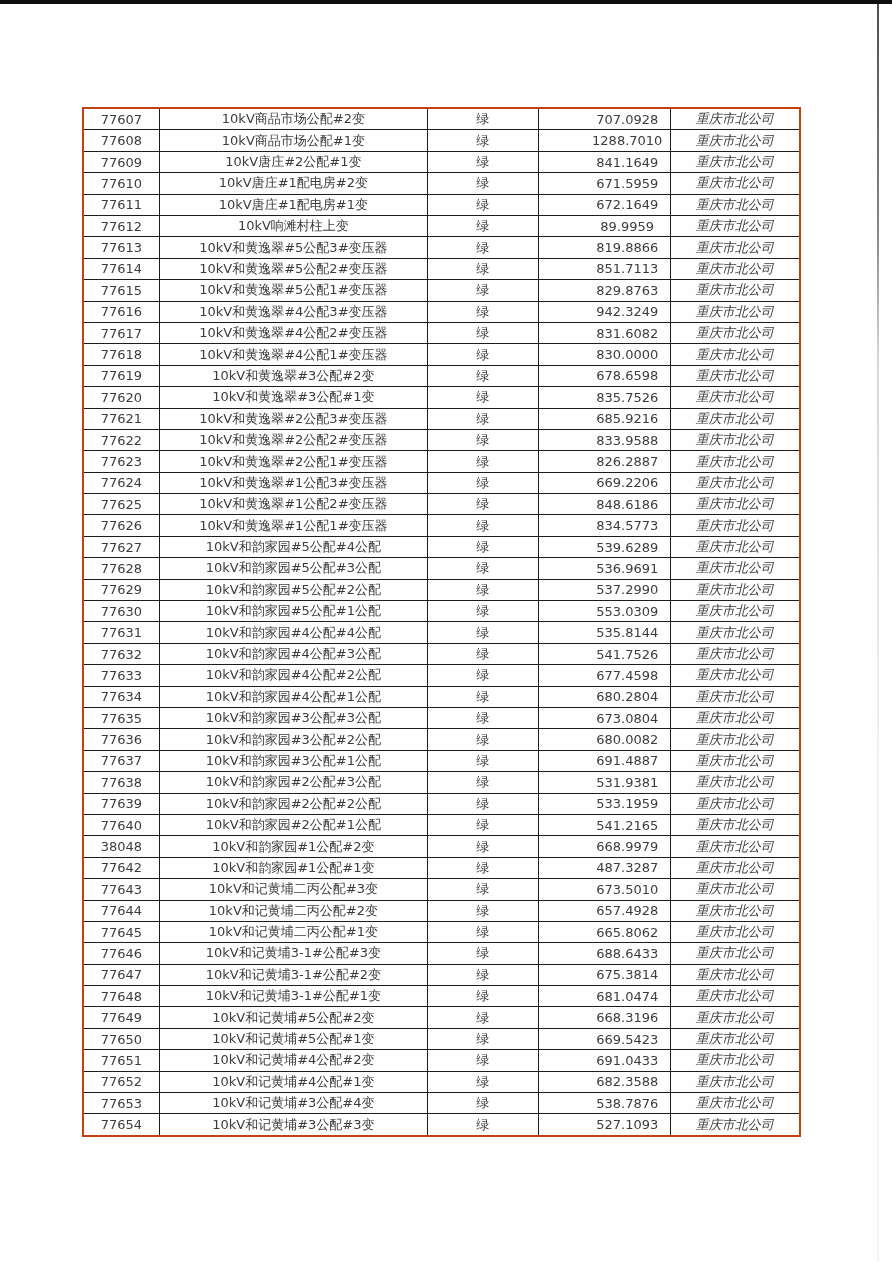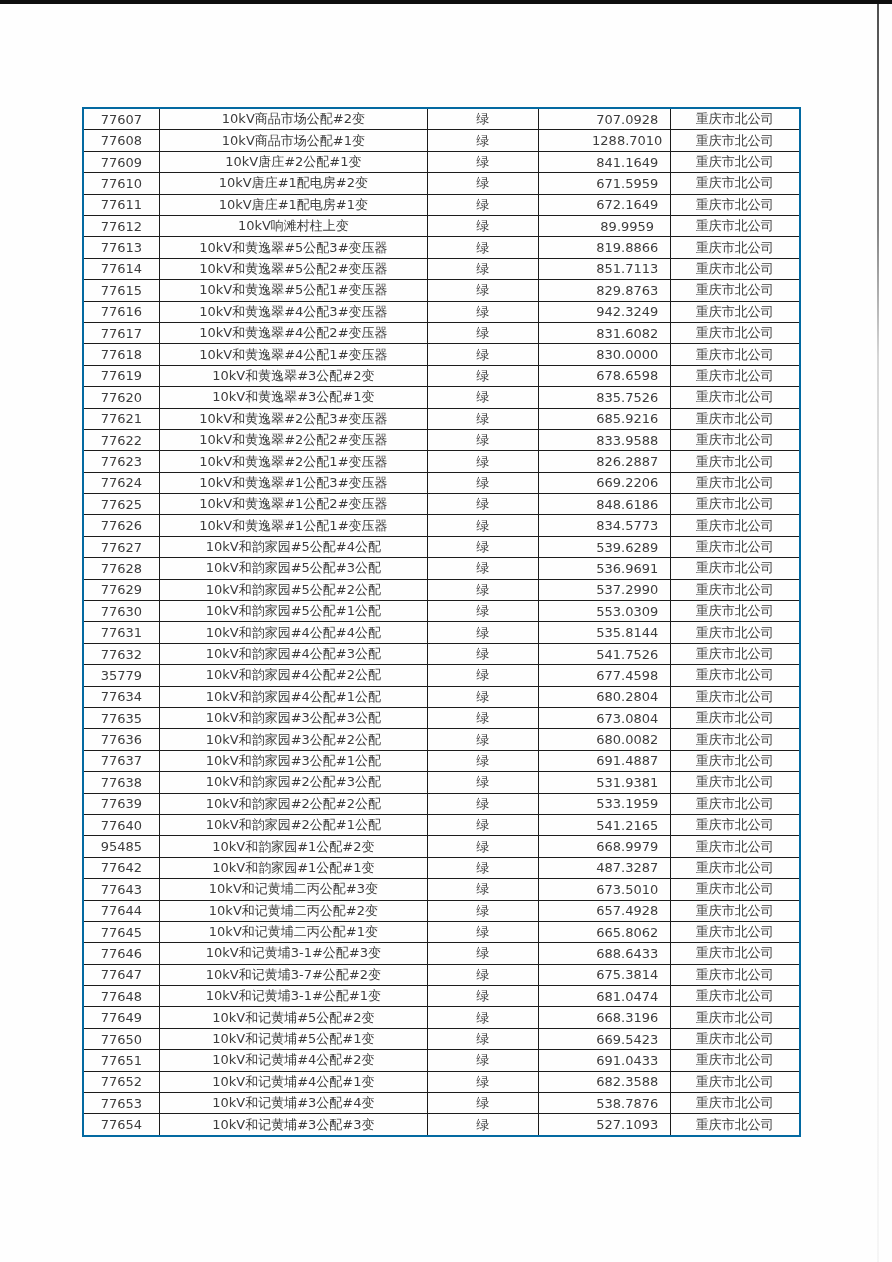--- a/index.html
+++ b/index.html
@@ -34,40 +34,40 @@
       rgba(35,35,35,0.06) 60%,
       rgba(35,35,35,0.04) 100%);
   }
   .data-table {
     position: absolute;
     left: 82px; top: 107px;
     width: 717px; height: 1028px;
     display: table;
     table-layout: fixed;
     border-collapse: collapse;
-    border: 2px solid #0369a1;
+    border: 2px solid #c2410c;
     font-size: 13px;
     color: #3c3c3c;
   }
   .tr { display: table-row; }
   .td {
     display: table-cell;
     border: 1px solid #1c1c1c;
     text-align: center;
     vertical-align: middle;
     white-space: nowrap;
     overflow: hidden;
     padding: 0 2px;
     box-sizing: border-box;
   }
   .td.c-id      { width: 73px;  }
   .td.c-name    { width: 256px; }
   .td.c-status  { width: 106px; }
   .td.c-value   { width: 126px; padding-left: 48px; }
-  .td.c-company { width: 124px; }
+  .td.c-company { width: 124px; font-style: italic; }
 </style>
 </head>
 <body>
 
 <div class="page">
   <div class="scan-top-bar"></div>
   <div class="scan-right-line"></div>
   <div class="data-table">
 
   <div class="tr">
@@ -246,21 +246,21 @@
         <div class="td c-company">重庆市北公司</div>
       </div>
       <div class="tr">
         <div class="td c-id">77632</div>
         <div class="td c-name">10kV和韵家园#4公配#3公配</div>
         <div class="td c-status">绿</div>
         <div class="td c-value">541.7526</div>
         <div class="td c-company">重庆市北公司</div>
       </div>
       <div class="tr">
-        <div class="td c-id">35779</div>
+        <div class="td c-id">77633</div>
         <div class="td c-name">10kV和韵家园#4公配#2公配</div>
         <div class="td c-status">绿</div>
         <div class="td c-value">677.4598</div>
         <div class="td c-company">重庆市北公司</div>
       </div>
       <div class="tr">
         <div class="td c-id">77634</div>
         <div class="td c-name">10kV和韵家园#4公配#1公配</div>
         <div class="td c-status">绿</div>
         <div class="td c-value">680.2804</div>
@@ -302,21 +302,21 @@
         <div class="td c-company">重庆市北公司</div>
       </div>
       <div class="tr">
         <div class="td c-id">77640</div>
         <div class="td c-name">10kV和韵家园#2公配#1公配</div>
         <div class="td c-status">绿</div>
         <div class="td c-value">541.2165</div>
         <div class="td c-company">重庆市北公司</div>
       </div>
       <div class="tr">
-        <div class="td c-id">95485</div>
+        <div class="td c-id">38048</div>
         <div class="td c-name">10kV和韵家园#1公配#2变</div>
         <div class="td c-status">绿</div>
         <div class="td c-value">668.9979</div>
         <div class="td c-company">重庆市北公司</div>
       </div>
       <div class="tr">
         <div class="td c-id">77642</div>
         <div class="td c-name">10kV和韵家园#1公配#1变</div>
         <div class="td c-status">绿</div>
         <div class="td c-value">487.3287</div>
@@ -345,21 +345,21 @@
       </div>
       <div class="tr">
         <div class="td c-id">77646</div>
         <div class="td c-name">10kV和记黄埔3-1#公配#3变</div>
         <div class="td c-status">绿</div>
         <div class="td c-value">688.6433</div>
         <div class="td c-company">重庆市北公司</div>
       </div>
       <div class="tr">
         <div class="td c-id">77647</div>
-        <div class="td c-name">10kV和记黄埔3-7#公配#2变</div>
+        <div class="td c-name">10kV和记黄埔3-1#公配#2变</div>
         <div class="td c-status">绿</div>
         <div class="td c-value">675.3814</div>
         <div class="td c-company">重庆市北公司</div>
       </div>
       <div class="tr">
         <div class="td c-id">77648</div>
         <div class="td c-name">10kV和记黄埔3-1#公配#1变</div>
         <div class="td c-status">绿</div>
         <div class="td c-value">681.0474</div>
         <div class="td c-company">重庆市北公司</div>

